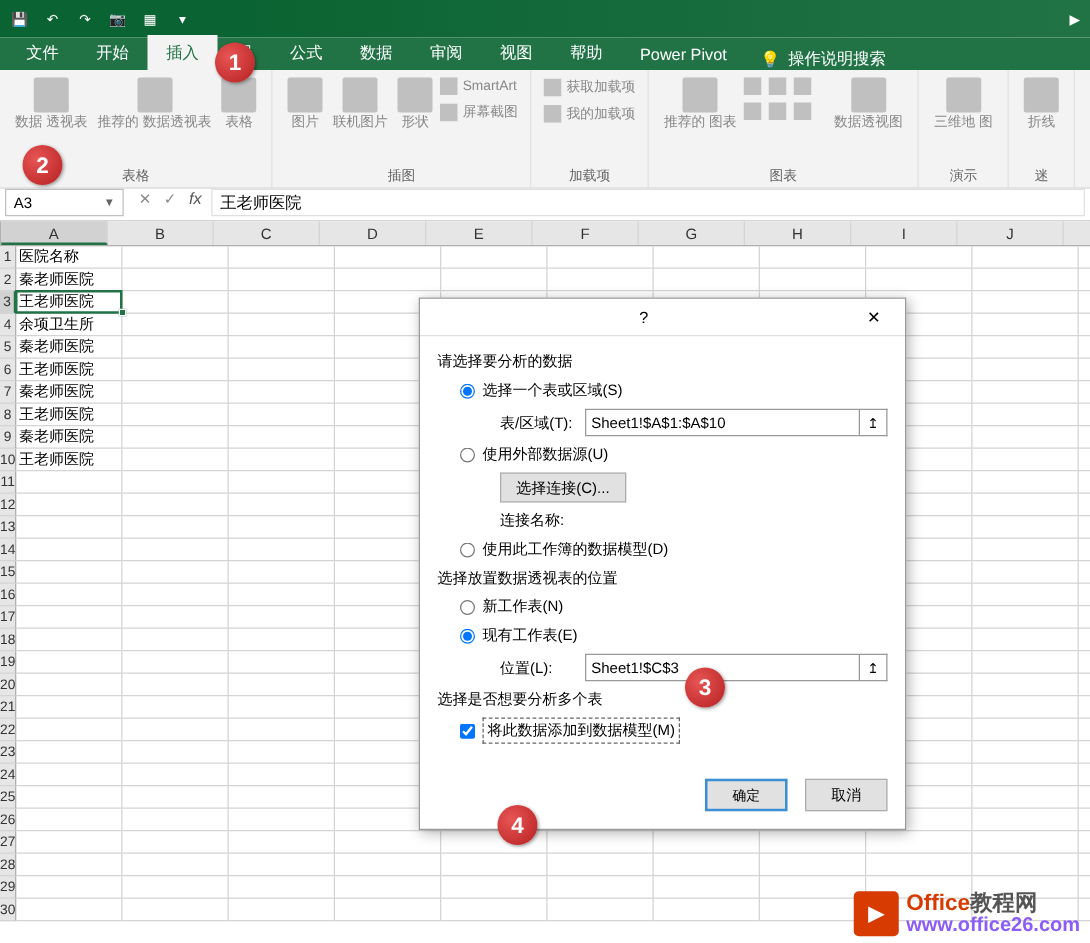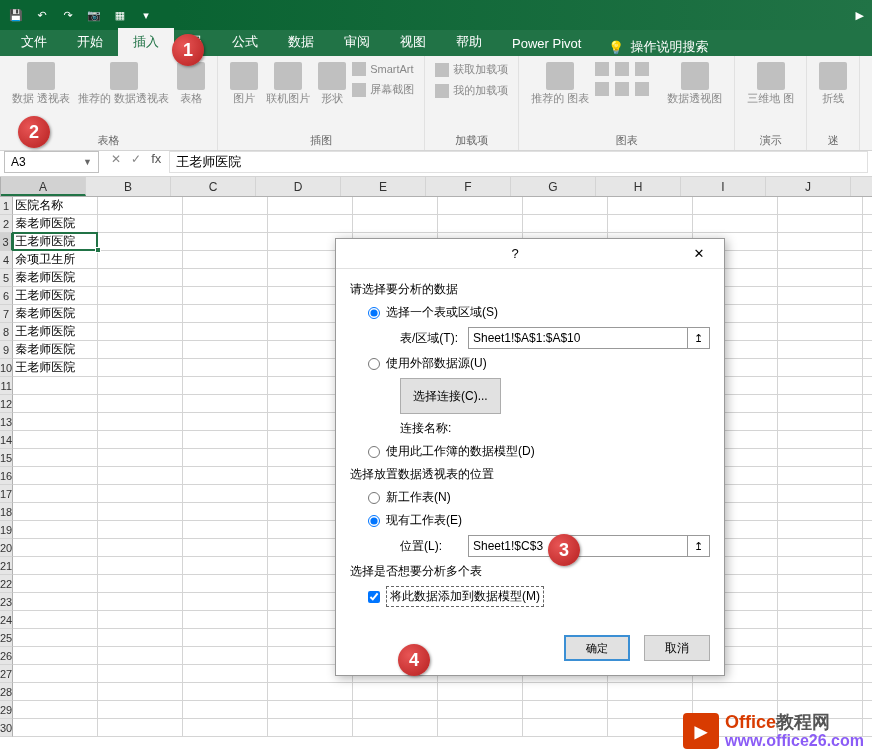--- a/index.html
+++ b/index.html
@@ -23,21 +23,21 @@
     .ribbon-btn .icon { width: 28px; height: 28px; background: #c0c0c0; border-radius: 2px; margin-bottom: 2px; }
     .ribbon-btn .label { font-size: 11px; color: #888; text-align: center; line-height: 1.2; }
     .ribbon-small { display: flex; flex-direction: column; gap: 2px; }
     .ribbon-small-item { font-size: 11px; color: #888; display: flex; align-items: center; gap: 4px; padding: 2px; }
     .ribbon-small-item .small-icon { width: 14px; height: 14px; background: #c0c0c0; }
     
     .name-box-bar { height: 26px; background: #fff; border-bottom: 1px solid #d4d4d4; display: flex; align-items: flex-start; }
     .name-box { width: 95px; height: 22px; border: 1px solid #c0c0c0; margin: 0 4px; display: flex; align-items: center; padding: 0 6px; font-size: 12px; }
     .name-box .dropdown { margin-left: auto; font-size: 9px; color: #666; }
     .fx-controls { display: flex; align-items: center; gap: 10px; padding: 0 8px; color: #888; font-size: 12px; }
-    .fx-label { color: #555; font-size: 13px; }
+    .fx-label { font-style: italic; color: #555; font-size: 13px; }
     .formula-bar { flex: 1; height: 22px; border: 1px solid #e0e0e0; margin-right: 4px; padding: 0 6px; font-size: 13px; display: flex; align-items: center; }
     
     .sheet-area { position: relative; }
     .col-headers { display: flex; height: 20px; background: #e6e6e6; border-bottom: 1px solid #b0b0b0; }
     .corner { width: 30px; border-right: 1px solid #b0b0b0; background: #e6e6e6; }
     .col-header { width: 85px; border-right: 1px solid #d4d4d4; text-align: center; font-size: 12px; color: #333; line-height: 20px; }
     .col-header.active { background: #d2d2d2; border-bottom: 2px solid #217346; }
     
     .grid-body { display: flex; }
     .row-headers { width: 30px; background: #e6e6e6; }
@@ -55,21 +55,21 @@
     .dialog-title .help, .dialog-title .close { width: 30px; text-align: center; cursor: pointer; font-size: 13px; }
     .dialog-body { padding: 12px 14px; }
     .section-label { margin-bottom: 6px; }
     .radio-row { display: flex; align-items: center; gap: 6px; margin: 6px 0 6px 18px; }
     .radio-row input[type=radio] { width: 12px; height: 12px; }
     .field-row { display: flex; align-items: center; margin: 6px 0 6px 50px; gap: 8px; }
     .field-row .field-label { min-width: 60px; }
     .field-input-wrap { display: flex; flex: 1; }
     .field-input { flex: 1; height: 22px; border: 1px solid #999; padding: 0 4px; font-size: 12px; }
     .field-btn { width: 22px; height: 22px; border: 1px solid #999; border-left: none; display: flex; align-items: center; justify-content: center; cursor: pointer; font-size: 11px; }
-    .normal-btn { height: 36px; padding: 0 12px; border: 1px solid #adadad; background: #e1e1e1; cursor: pointer; font-size: 12px; }
+    .normal-btn { height: 24px; padding: 0 12px; border: 1px solid #adadad; background: #e1e1e1; cursor: pointer; font-size: 12px; }
     .check-row { display: flex; align-items: center; gap: 6px; margin: 6px 0 6px 18px; }
     .check-row input { width: 12px; height: 12px; }
     .dashed-focus { border: 1px dashed #666; padding: 1px 3px; }
     .dialog-buttons { display: flex; justify-content: flex-end; gap: 14px; padding: 10px 14px 14px; }
     .primary-btn { height: 26px; padding: 0 20px; border: 2px solid #3b8fd4; background: #e1e1e1; cursor: pointer; font-size: 11px; }
     
     .callout { position: absolute; width: 32px; height: 32px; border-radius: 50%; background: radial-gradient(circle at 35% 35%, #e85555, #b51f1f); color: #fff; display: flex; align-items: center; justify-content: center; font-size: 18px; font-weight: bold; box-shadow: 1px 1px 3px rgba(0,0,0,0.4); z-index: 100; }
     
     .watermark { position: absolute; right: 8px; bottom: 4px; display: flex; align-items: center; gap: 6px; }
     .watermark .wm-icon { width: 36px; height: 36px; background: #d83b01; border-radius: 4px; display: flex; align-items: center; justify-content: center; color: #fff; font-size: 16px; font-weight: bold; }

